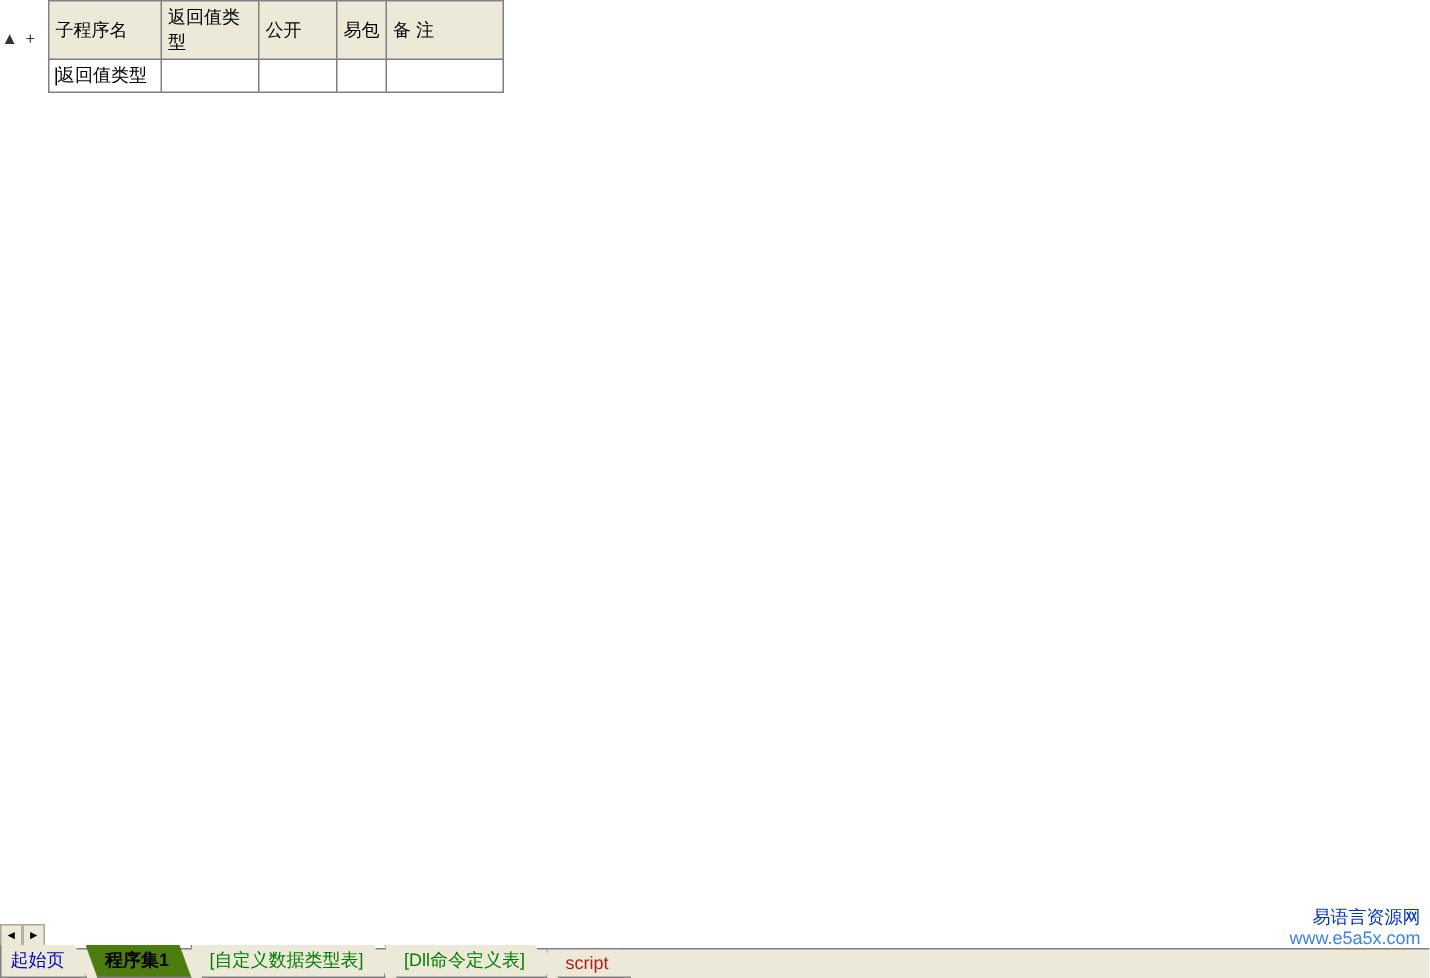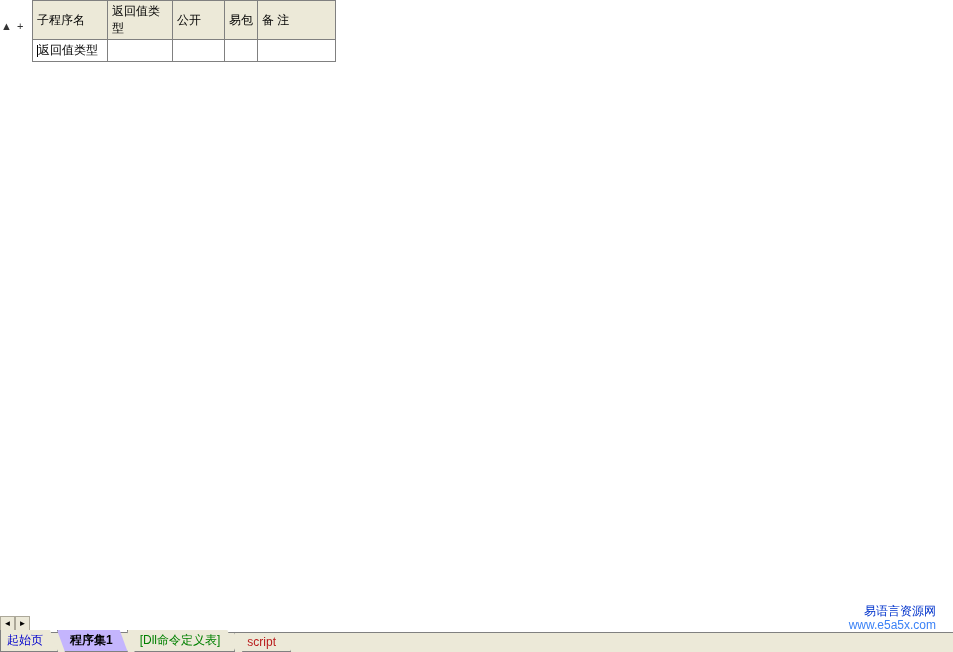--- a/index.html
+++ b/index.html
@@ -110,34 +110,34 @@
       padding-left: 12px;
       padding-right: 14px;
     }
     
     .tab:first-child {
       clip-path: polygon(0 0, calc(100% - 8px) 0, 100% 100%, 0 100%);
       padding-left: 6px;
     }
     
     .tab.active {
-      background: #c4b5fd;
+      background: #4d7c0f;
       font-weight: bold;
       z-index: 2;
       color: #000;
     }
     
     .tab.start { color: #0000cc; }
     .tab.green { color: #008000; }
     .tab.normal { color: #b91c1c; }
     
     
     .watermark {
       position: absolute;
-      right: 17px;
+      right: 6px;
       bottom: 20px;
       text-align: right;
       font-size: 12px;
       line-height: 14px;
     }
     .watermark .line1 {
       color: #0033cc;
       font-family: "SimSun", sans-serif;
     }
     .watermark .line2 {
@@ -189,20 +189,23 @@
 </div>
 
 <div class="bottom-tabs">
   <div class="tab start">
     <span>起始页</span>
   </div>
   <div class="tab active">
     <span>程序集1</span>
   </div>
   <div class="tab green">
+    <span>[自定义数据类型表]</span>
+  </div>
+  <div class="tab green">
     <span>[Dll命令定义表]</span>
   </div>
   <div class="tab normal">
     <span>script</span>
   </div>
 </div>
 
 <div class="watermark">
   <div class="line1">易语言资源网</div>
   <div class="line2">www.e5a5x.com</div>

